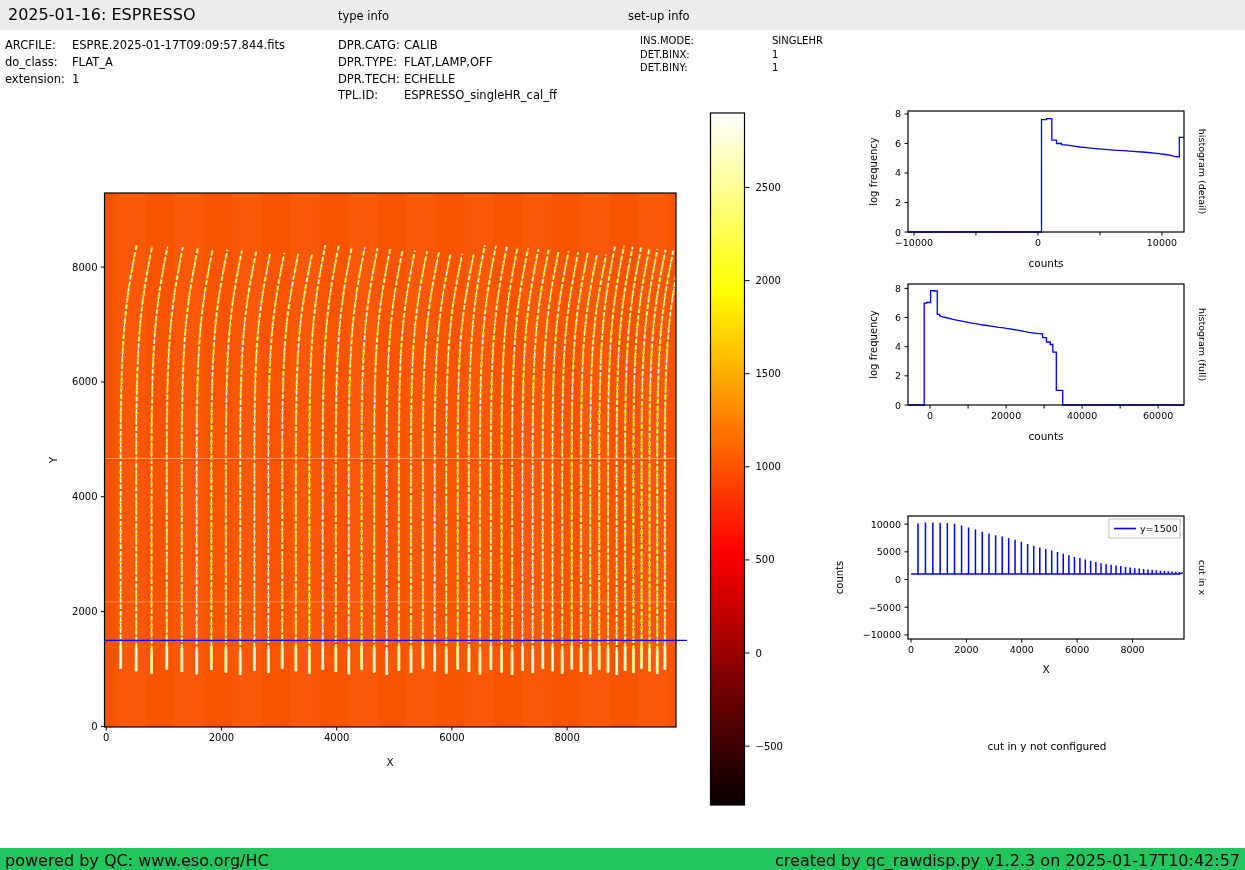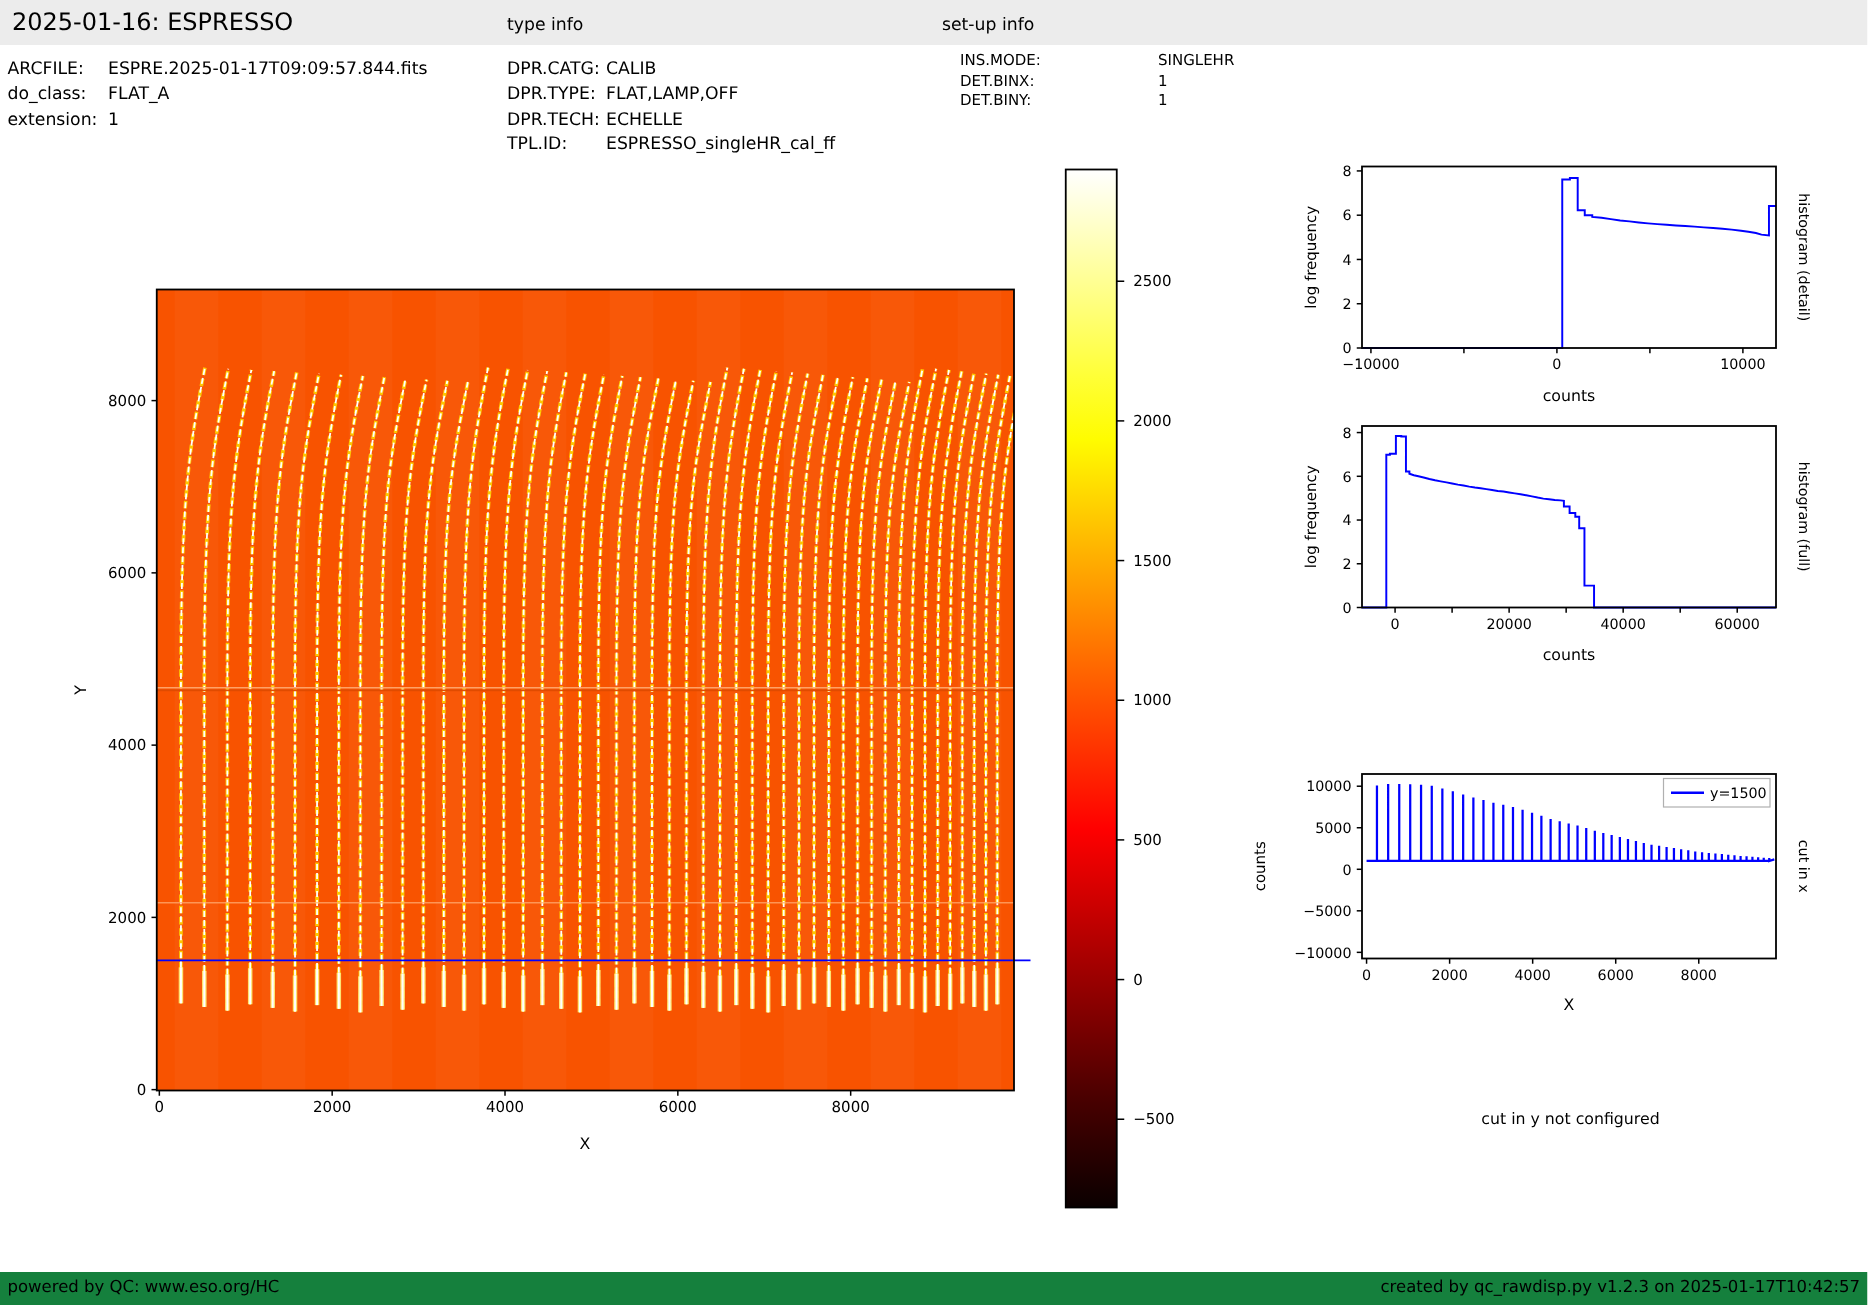--- a/index.html
+++ b/index.html
@@ -8,21 +8,21 @@
   .topbar{position:absolute;left:0;top:0;width:1245px;height:30px;background:#ececec;}
   .title{position:absolute;left:8px;top:5px;font-size:16px;white-space:nowrap;}
   .sec-label{position:absolute;top:9px;font-size:11.5px;white-space:nowrap;}
   #sec-type{left:338px;} #sec-setup{left:628px;}
   .meta{position:absolute;font-size:11.5px;line-height:16.8px;}
   .meta .row{display:flex;white-space:nowrap;}
   .meta .lbl{flex:0 0 var(--lw);}
   #file-info{left:5px;top:37px;--lw:67px;}
   #type-info{left:338px;top:37px;--lw:66px;}
   #setup-info{left:628px;top:34px;--lw:132px;font-size:10px;line-height:13.5px;margin-left:12px;}
-  .footbar{position:absolute;left:0;top:848px;width:1245px;height:22px;background:#15803d;font-size:11px;}
+  .footbar{position:absolute;left:0;top:848px;width:1245px;height:22px;background:#22c55e;font-size:16px;}
   .foot-left{position:absolute;left:5px;top:3px;white-space:nowrap;}
   .foot-right{position:absolute;right:5px;top:3px;white-space:nowrap;}
   .cuty-msg{position:absolute;left:957px;top:740px;width:180px;text-align:center;font-size:10.5px;}
   svg{position:absolute;left:0;top:0;}
   svg text{font-family:"DejaVu Sans",sans-serif;fill:#000;}
 </style>
 </head>
 <body>
 
 <div class="page">

